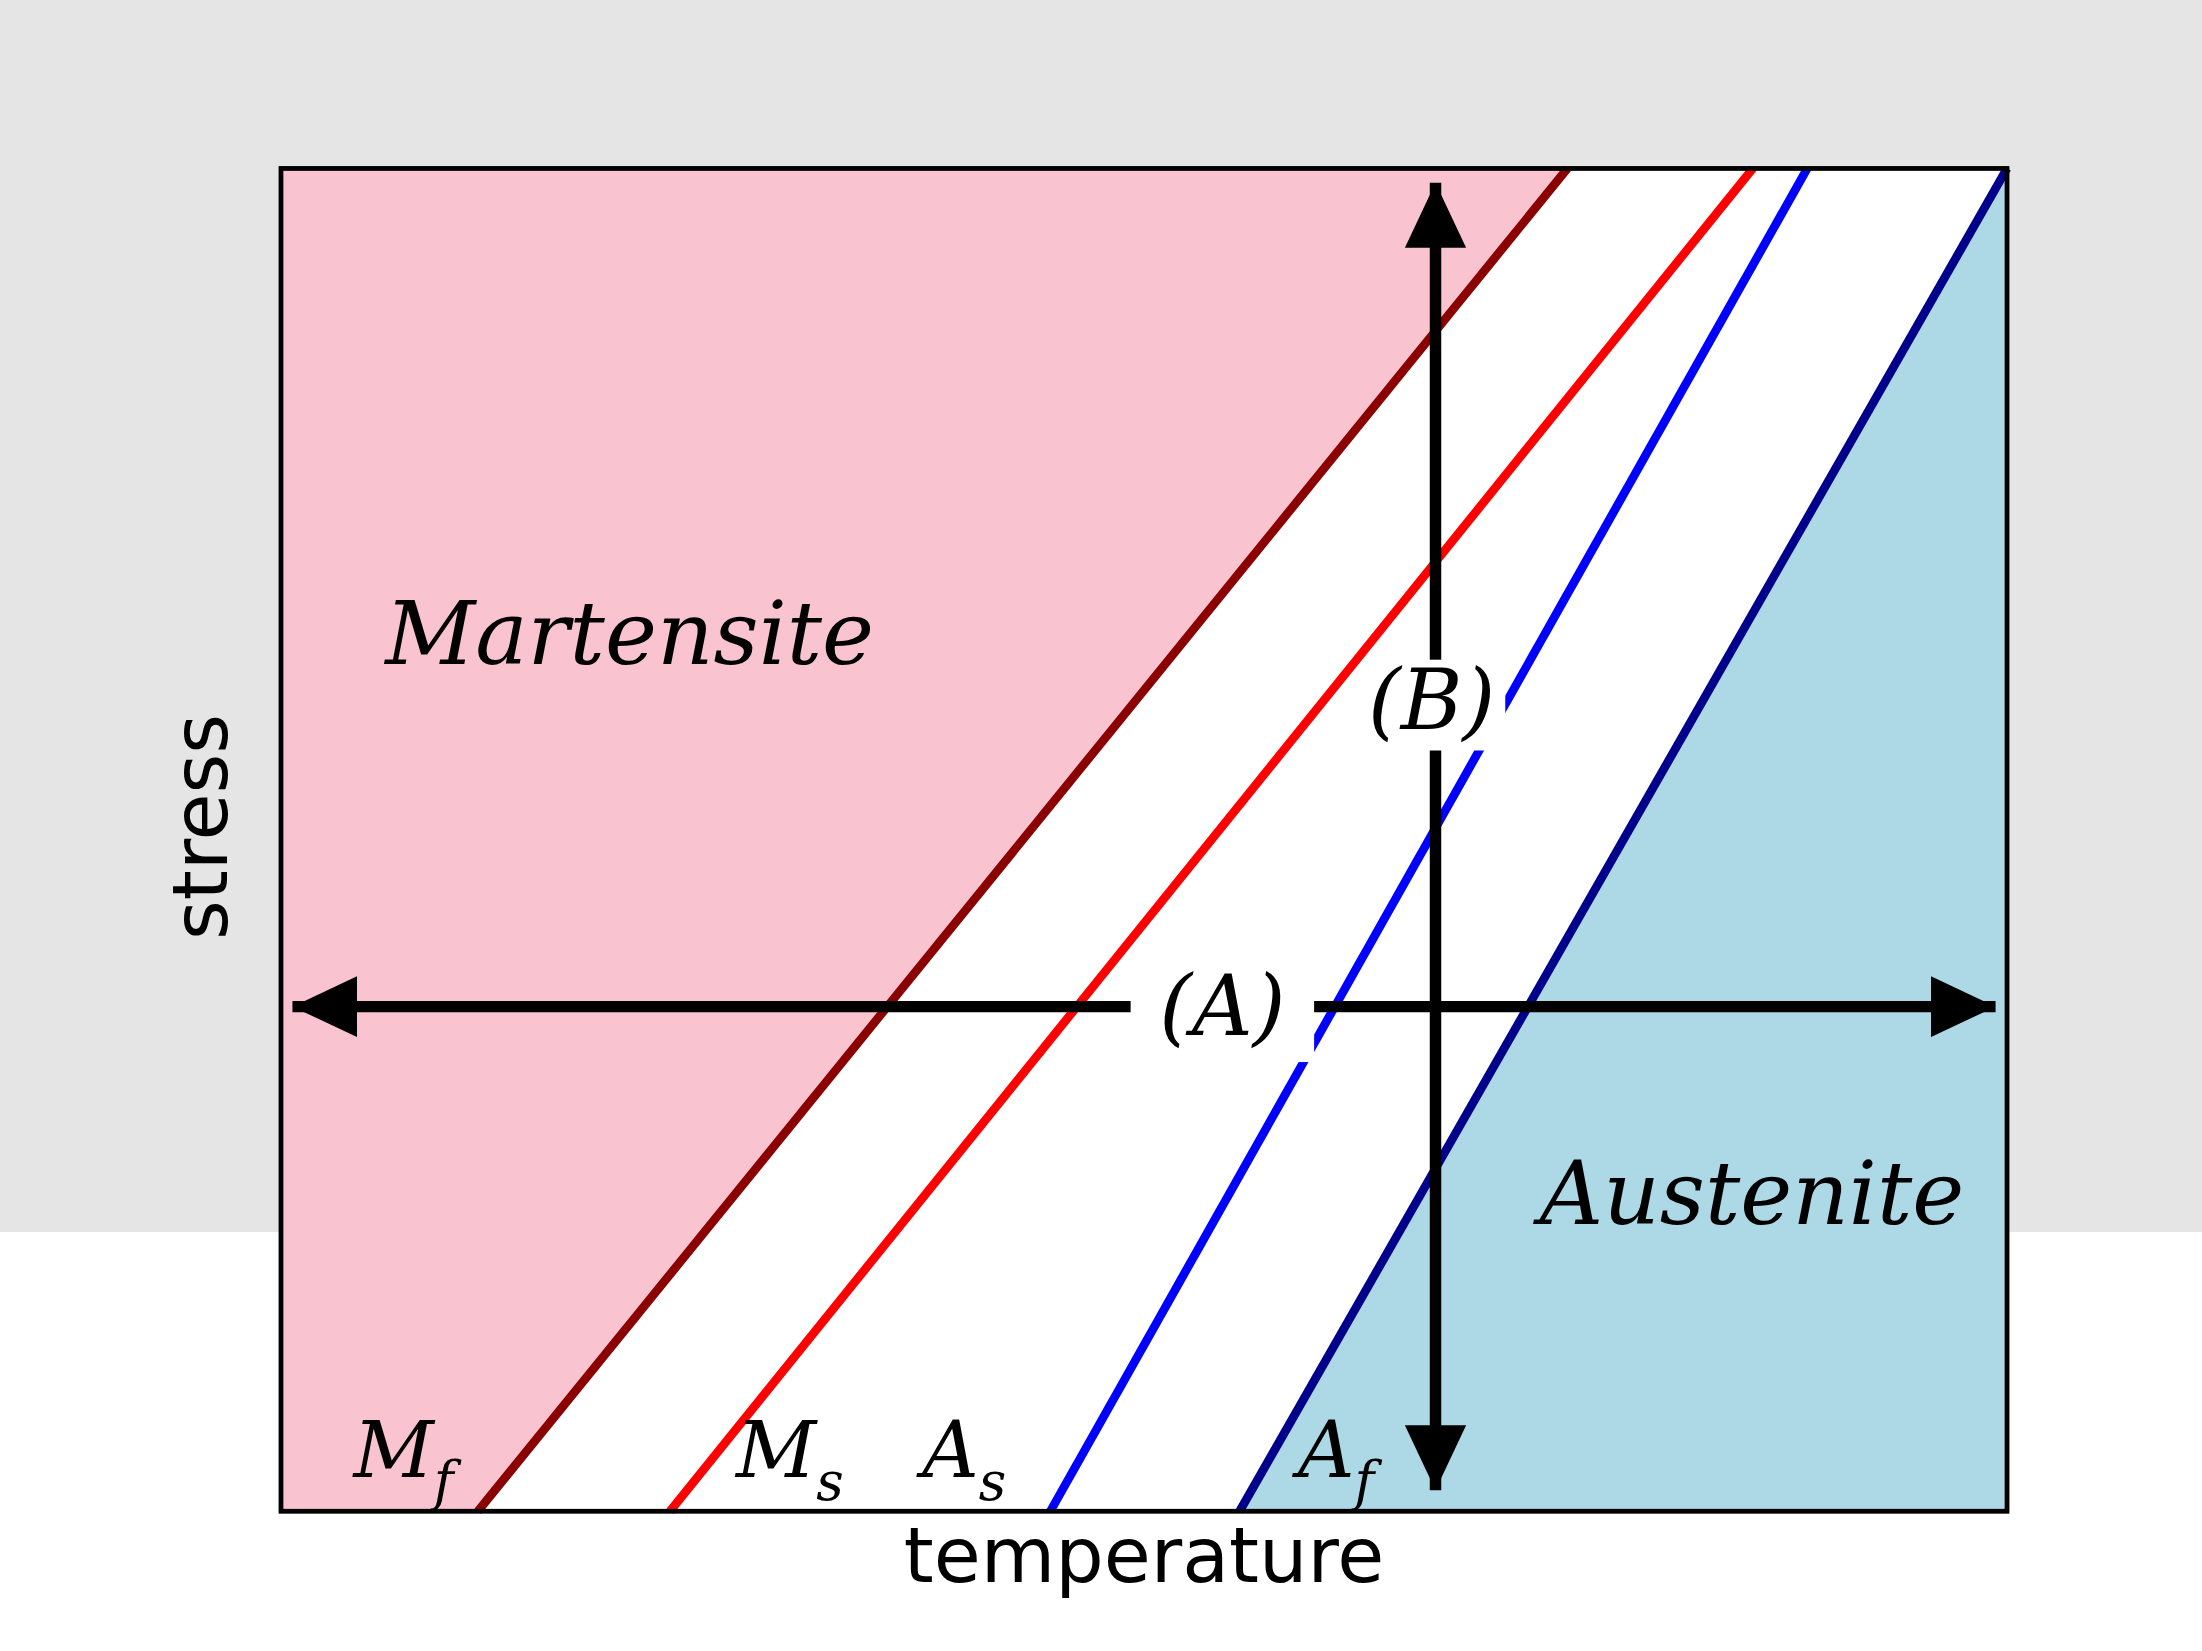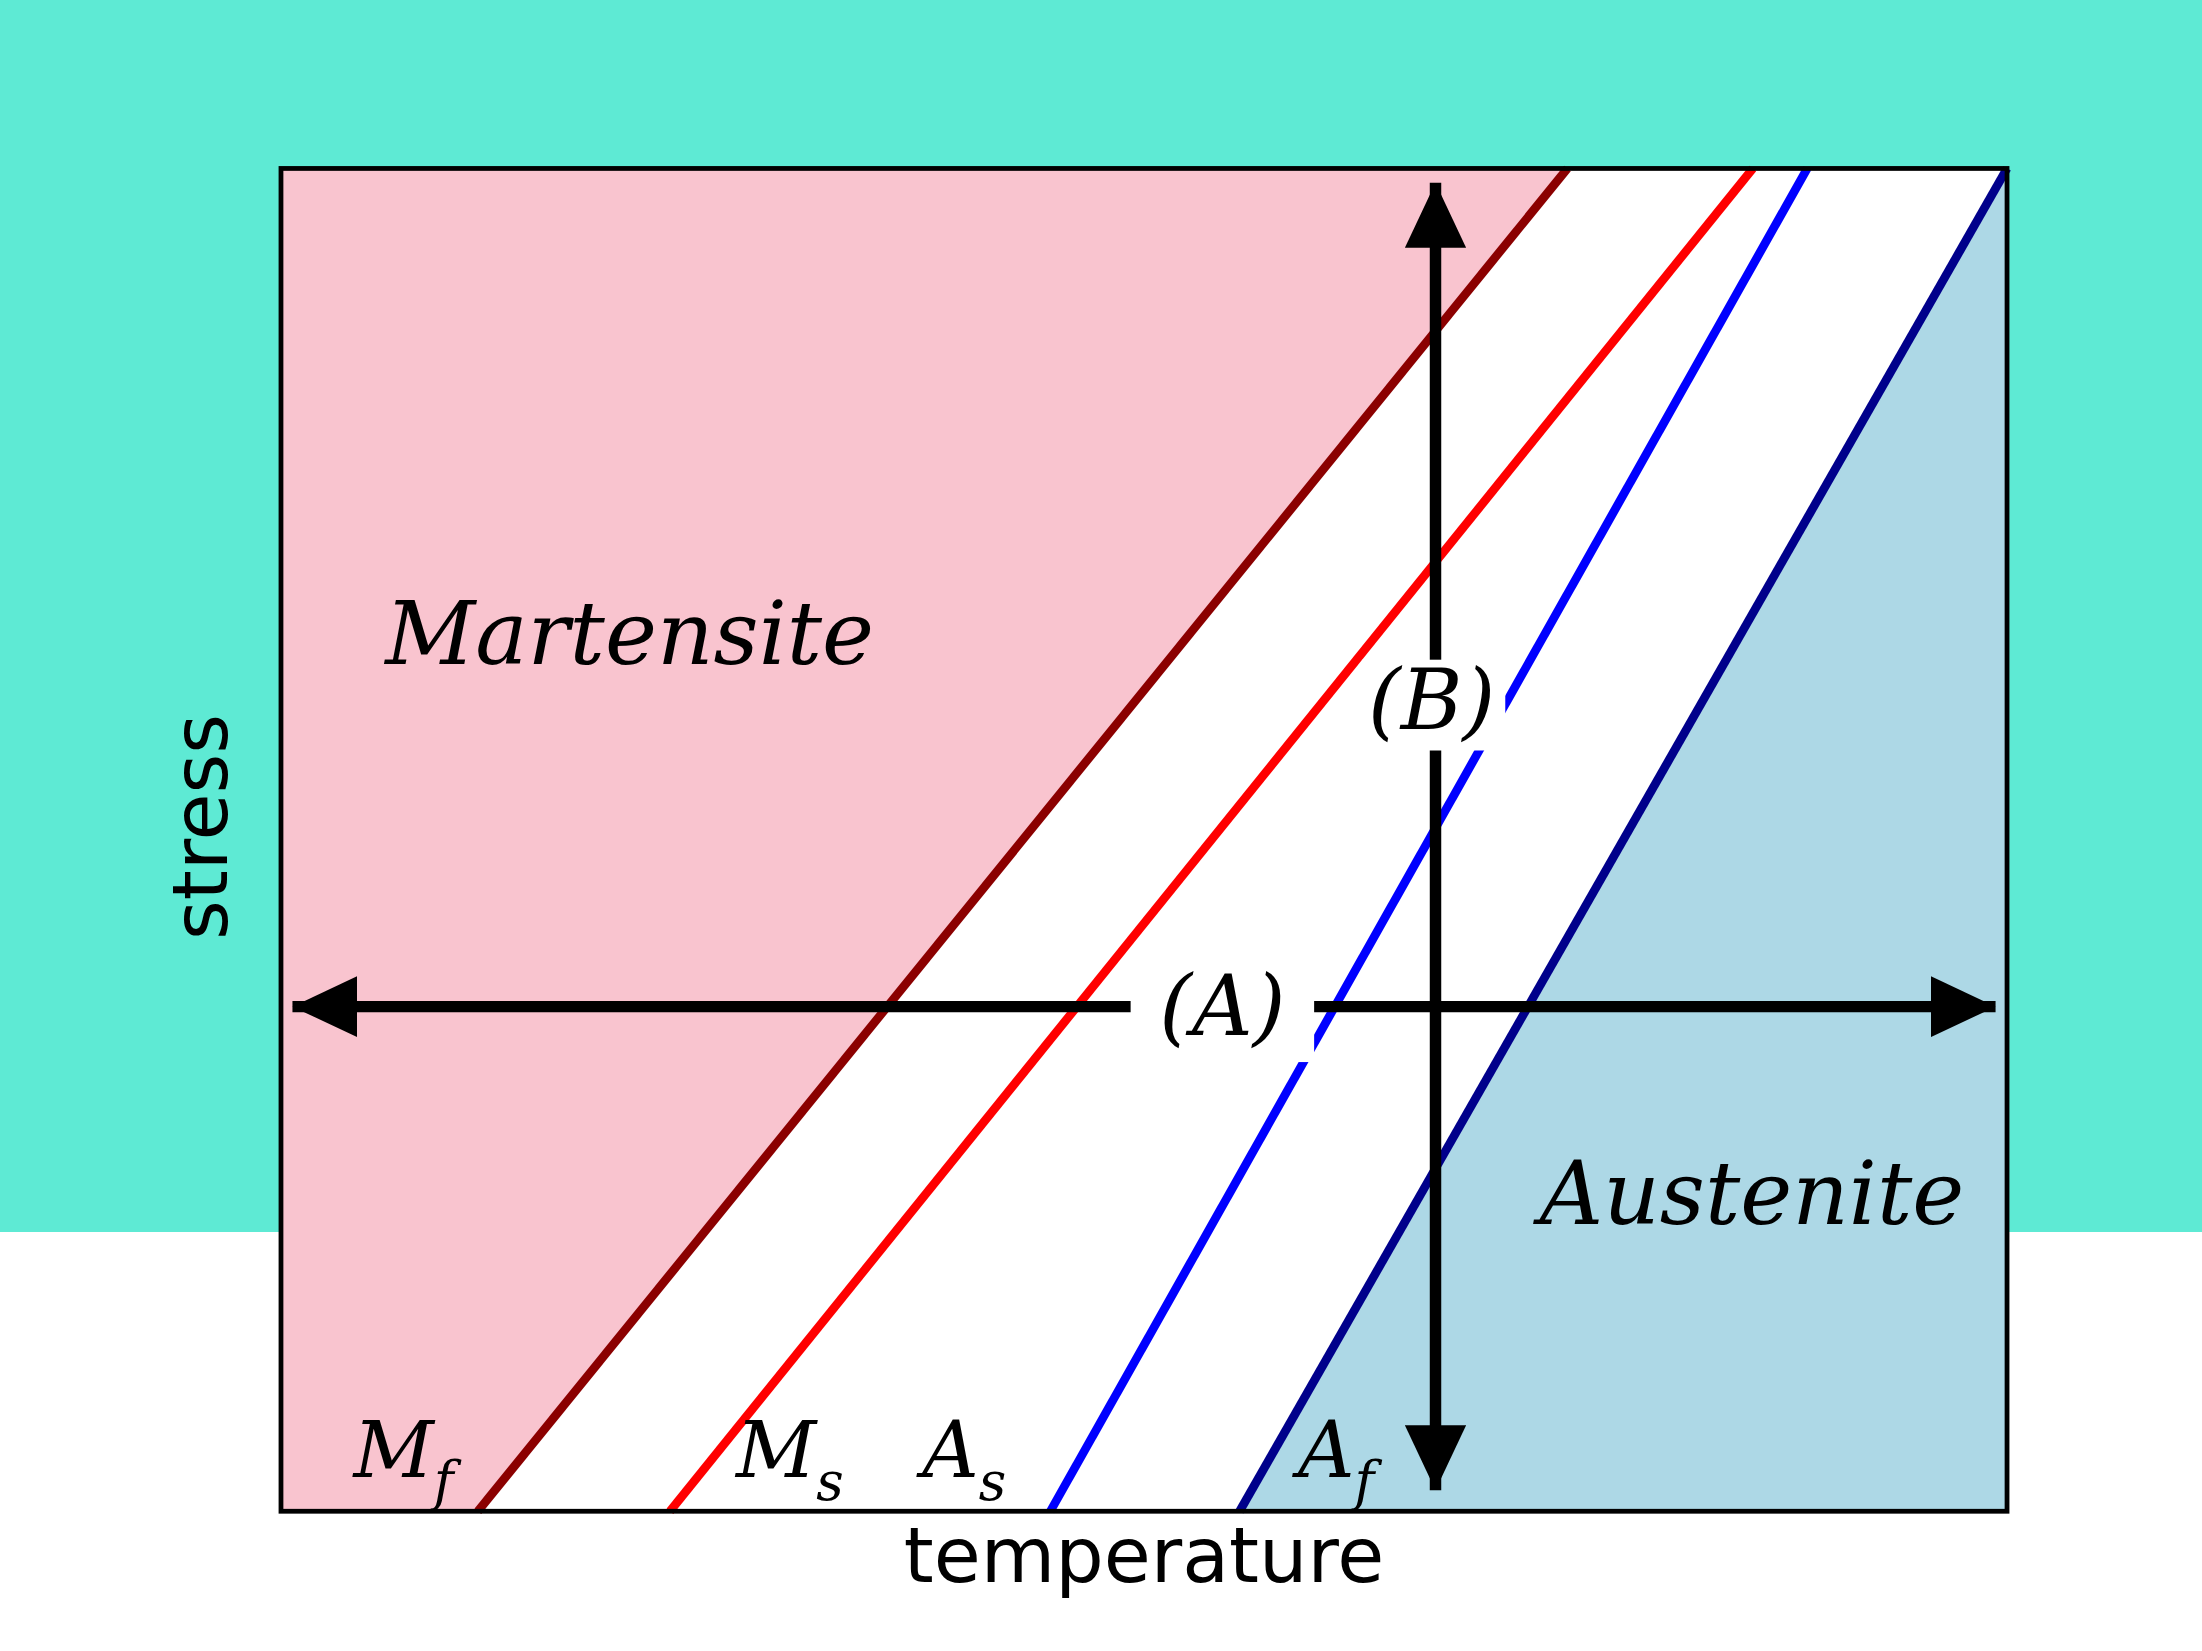--- a/index.html
+++ b/index.html
@@ -7,21 +7,21 @@
     padding: 0;
     background: #ffffff;
     width: 2202px;
     height: 1652px;
     font-family: "DejaVu Sans", sans-serif;
   }
   #figure-wrap {
     position: relative;
     width: 2202px;
     height: 1232px;
-    background: #5eead4;
+    background: #e5e5e5;
   }
   svg { display: block; }
   .serif-italic {
     font-family: "DejaVu Serif", serif;
     font-style: italic;
   }
   .sans {
     font-family: "DejaVu Sans", sans-serif;
     font-style: normal;
   }

